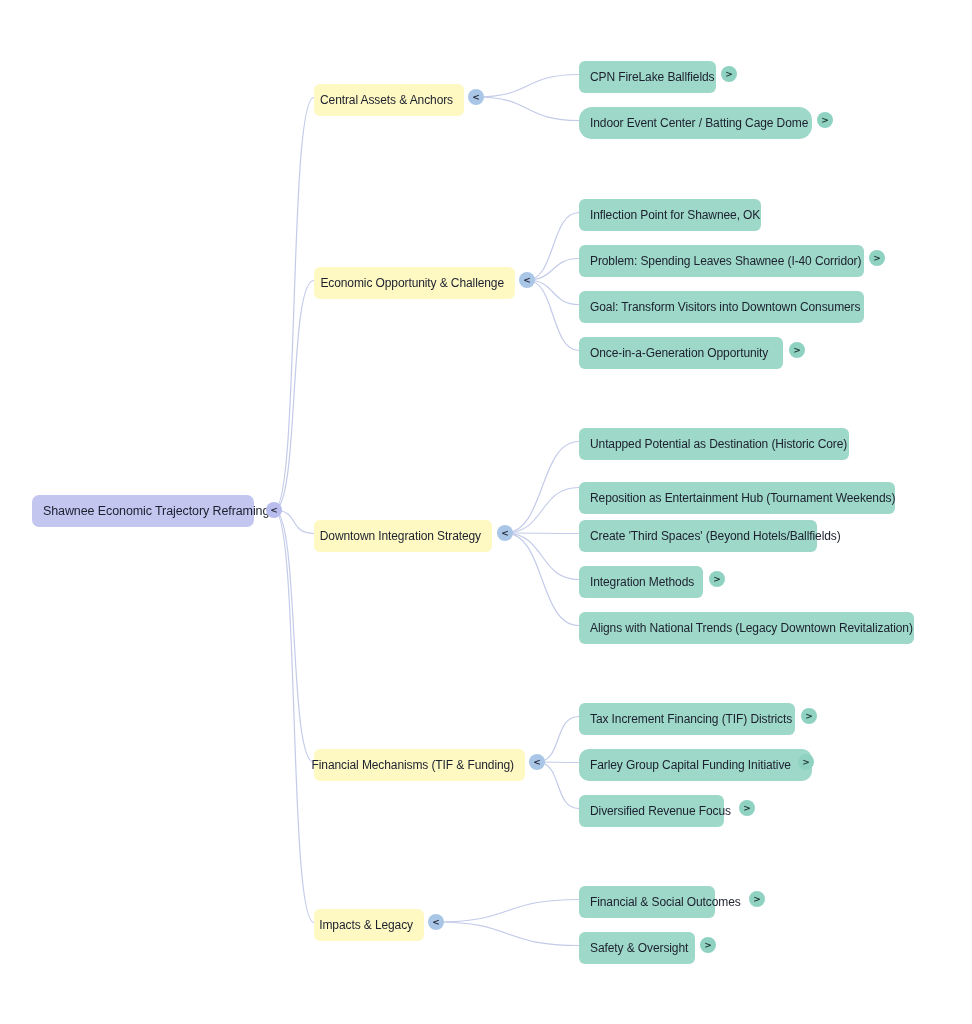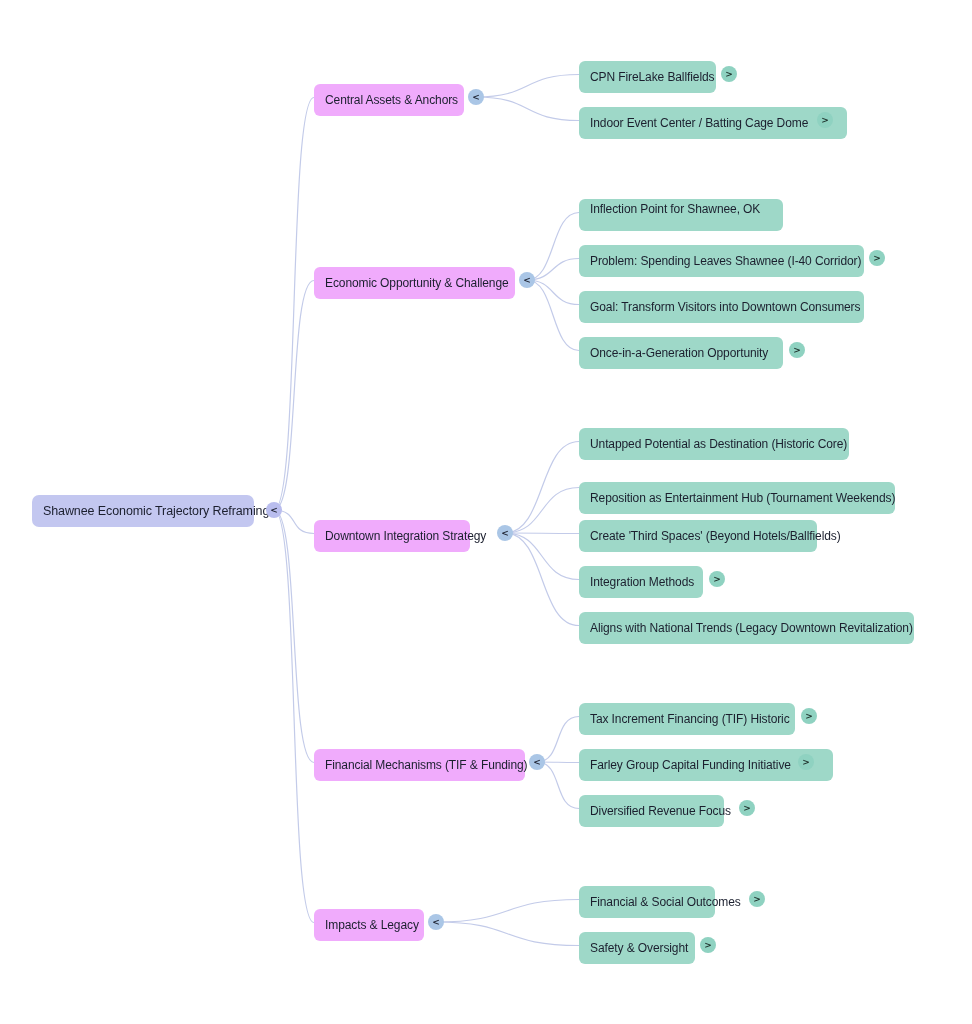--- a/index.html
+++ b/index.html
@@ -44,21 +44,22 @@
     color: #1b1f2e;
     cursor: default;
   }
   .node-root {
     background: #c3c7f0;
     border-radius: 7px;
     height: 29px;
     font-size: 12.5px;
   }
   .node-l1 {
-    background: #f0abfc;
+    background: #fef9c3;
+    justify-content: flex-end;
   }
   .node-l2 {
     background: #9ed8c8;
   }
   .badge {
     position: absolute;
     width: 16px;
     height: 16px;
     border-radius: 50%;
     display: flex;
@@ -127,51 +128,51 @@
       </div>
       <div class="badge badge-l1" style="left: 468px; top: 89px;">
         <span>&lt;</span>
       </div>
       <div class="node node-l2" style="left: 579px; top: 61px; width: 137px;">
         <span>CPN FireLake Ballfields</span>
       </div>
       <div class="badge badge-l2" style="left: 721px; top: 66px;">
         <span>&gt;</span>
       </div>
-      <div class="node node-l2" style="left: 579px; top: 107px; width: 268px;">
+      <div class="node node-l2" style="left: 579px; top: 107px; width: 233px; border-radius: 13px;">
         <span>Indoor Event Center / Batting Cage Dome</span>
       </div>
       <div class="badge badge-l2" style="left: 817px; top: 112px;">
         <span>&gt;</span>
       </div>
       <div class="node node-l1" style="left: 314px; top: 267px; width: 201px;">
         <span>Economic Opportunity &amp; Challenge</span>
       </div>
       <div class="badge badge-l1" style="left: 519px; top: 272px;">
         <span>&lt;</span>
       </div>
-      <div class="node node-l2" style="left: 579px; top: 199px; width: 204px; align-items: flex-end;">
+      <div class="node node-l2" style="left: 579px; top: 199px; width: 182px;">
         <span>Inflection Point for Shawnee, OK</span>
       </div>
       <div class="node node-l2" style="left: 579px; top: 245px; width: 285px;">
         <span>Problem: Spending Leaves Shawnee (I-40 Corridor)</span>
       </div>
       <div class="badge badge-l2" style="left: 869px; top: 250px;">
         <span>&gt;</span>
       </div>
       <div class="node node-l2" style="left: 579px; top: 291px; width: 285px;">
         <span>Goal: Transform Visitors into Downtown Consumers</span>
       </div>
       <div class="node node-l2" style="left: 579px; top: 337px; width: 204px;">
         <span>Once-in-a-Generation Opportunity</span>
       </div>
       <div class="badge badge-l2" style="left: 789px; top: 342px;">
         <span>&gt;</span>
       </div>
-      <div class="node node-l1" style="left: 314px; top: 520px; width: 156px;">
+      <div class="node node-l1" style="left: 314px; top: 520px; width: 178px;">
         <span>Downtown Integration Strategy</span>
       </div>
       <div class="badge badge-l1" style="left: 497px; top: 525px;">
         <span>&lt;</span>
       </div>
       <div class="node node-l2" style="left: 579px; top: 428px; width: 270px;">
         <span>Untapped Potential as Destination (Historic Core)</span>
       </div>
       <div class="node node-l2" style="left: 579px; top: 474px; width: 316px; margin-top: 8px;">
         <span>Reposition as Entertainment Hub (Tournament Weekends)</span>
@@ -188,26 +189,26 @@
       <div class="node node-l2" style="left: 579px; top: 612px; width: 335px;">
         <span>Aligns with National Trends (Legacy Downtown Revitalization)</span>
       </div>
       <div class="node node-l1" style="left: 314px; top: 749px; width: 211px;">
         <span>Financial Mechanisms (TIF &amp; Funding)</span>
       </div>
       <div class="badge badge-l1" style="left: 529px; top: 754px;">
         <span>&lt;</span>
       </div>
       <div class="node node-l2" style="left: 579px; top: 703px; width: 216px;">
-        <span>Tax Increment Financing (TIF) Historic</span>
+        <span>Tax Increment Financing (TIF) Districts</span>
       </div>
       <div class="badge badge-l2" style="left: 801px; top: 708px;">
         <span>&gt;</span>
       </div>
-      <div class="node node-l2" style="left: 579px; top: 749px; width: 254px;">
+      <div class="node node-l2" style="left: 579px; top: 749px; width: 233px; border-radius: 10px;">
         <span>Farley Group Capital Funding Initiative</span>
       </div>
       <div class="badge badge-l2" style="left: 798px; top: 754px;">
         <span>&gt;</span>
       </div>
       <div class="node node-l2" style="left: 579px; top: 795px; width: 145px;">
         <span>Diversified Revenue Focus</span>
       </div>
       <div class="badge badge-l2" style="left: 739px; top: 800px;">
         <span>&gt;</span>

